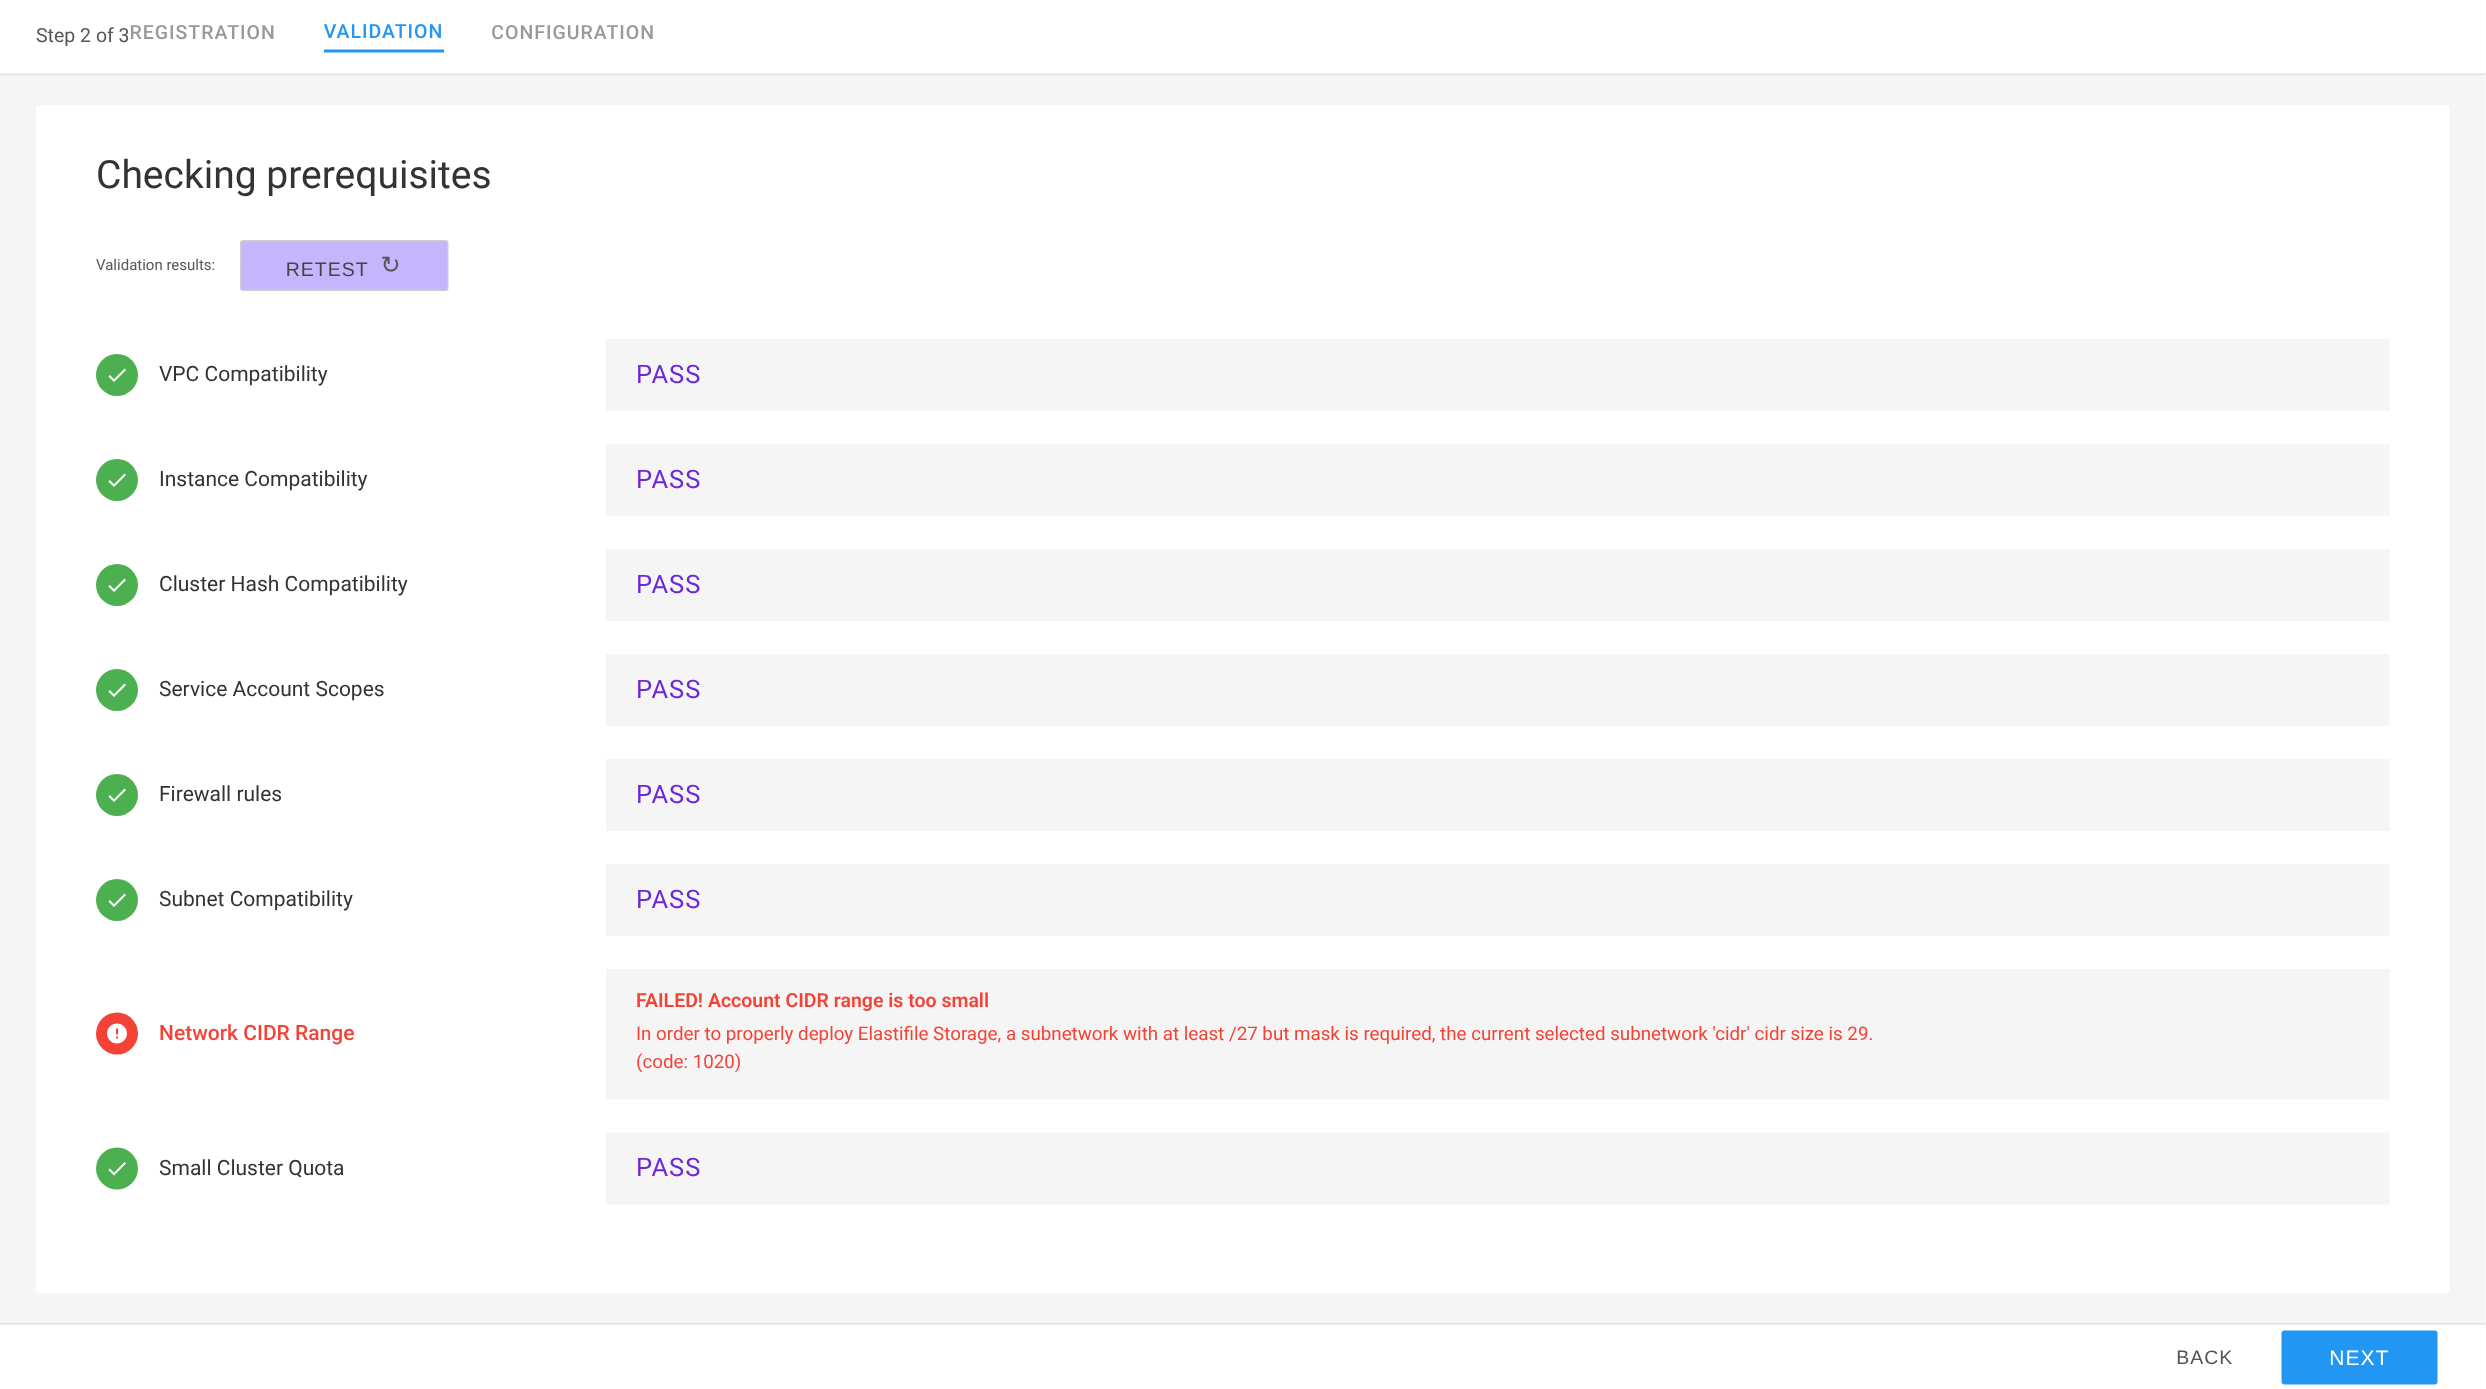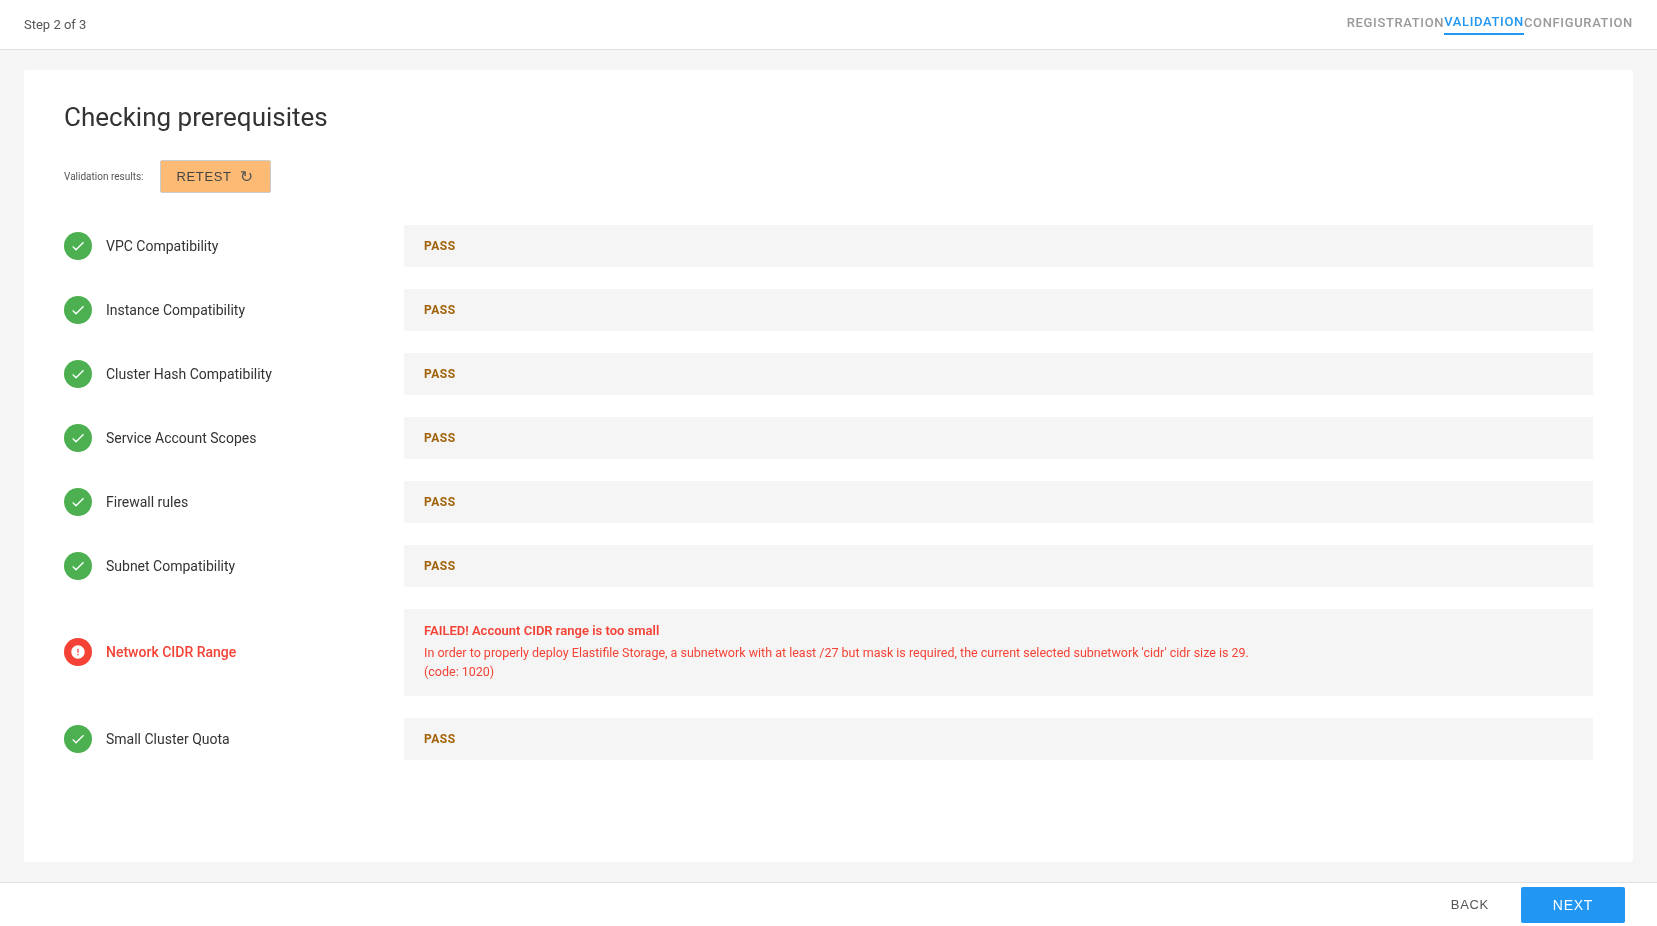--- a/index.html
+++ b/index.html
@@ -11,31 +11,32 @@
       height: 926px;
       width: 1657px;
       display: flex;
       flex-direction: column;
     }
     .top-bar {
       background: #fff;
       height: 50px;
       display: flex;
       align-items: center;
-      justify-content: space-between;
+      justify-content: flex-start;
       padding: 0 24px;
       border-bottom: 1px solid #e0e0e0;
       flex-shrink: 0;
     }
     .step-label {
       font-size: 13px;
       color: #555;
     }
     .nav-steps {
       display: flex;
+      gap: 32px;
       align-items: center;
     }
     .nav-step {
       font-size: 13px;
       color: #999;
       letter-spacing: 0.05em;
       font-weight: 500;
       padding-bottom: 4px;
     }
     .nav-step.active {
@@ -61,25 +62,25 @@
       align-items: center;
       gap: 16px;
       margin-bottom: 32px;
     }
     .validation-label {
       font-size: 10px;
       color: #555;
     }
     .retest-btn {
       display: flex;
-      align-items: center;
+      align-items: flex-end;
       gap: 8px;
       border: 1px solid #ccc;
-      background: #fdba74;
-      padding: 6px 16px;
+      background: #c4b5fd;
+      padding: 6px 30px;
       cursor: pointer;
       font-size: 13px;
       font-weight: 500;
       letter-spacing: 0.05em;
       color: #444;
       border-radius: 2px;
     }
     .retest-icon {
       font-size: 16px;
       color: #555;
@@ -133,23 +134,23 @@
       flex: 1;
       background: #f5f5f5;
       padding: 14px 20px;
       display: flex;
       align-items: flex-start;
       flex-direction: column;
       justify-content: center;
       border: none;
     }
     .result-pass {
-      color: #a16207;
-      font-weight: 700;
-      font-size: 12px;
+      color: #6d28d9;
+      font-weight: 400;
+      font-size: 17px;
       letter-spacing: 0.04em;
     }
     .result-fail-title {
       color: #f44336;
       font-weight: 600;
       font-size: 13px;
       margin-bottom: 6px;
     }
     .result-fail-desc {
       color: #f44336;

